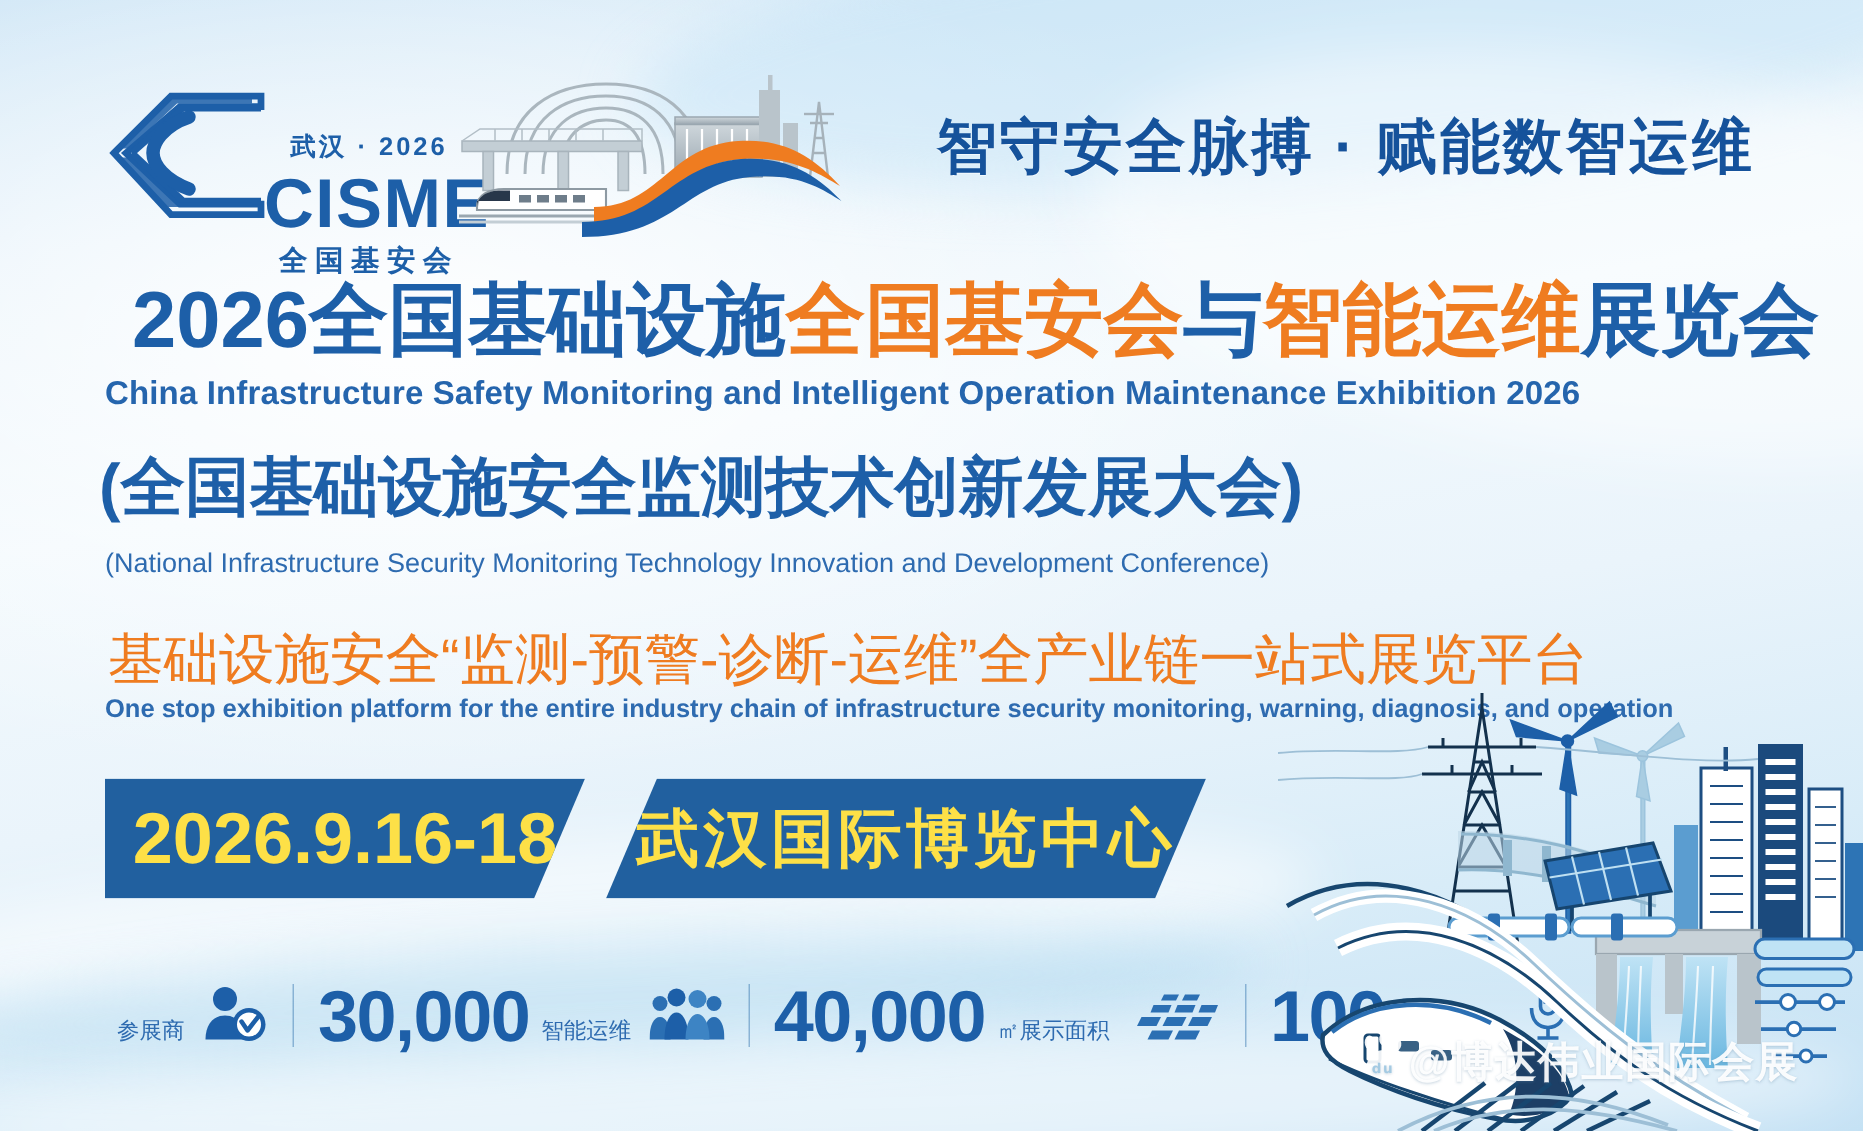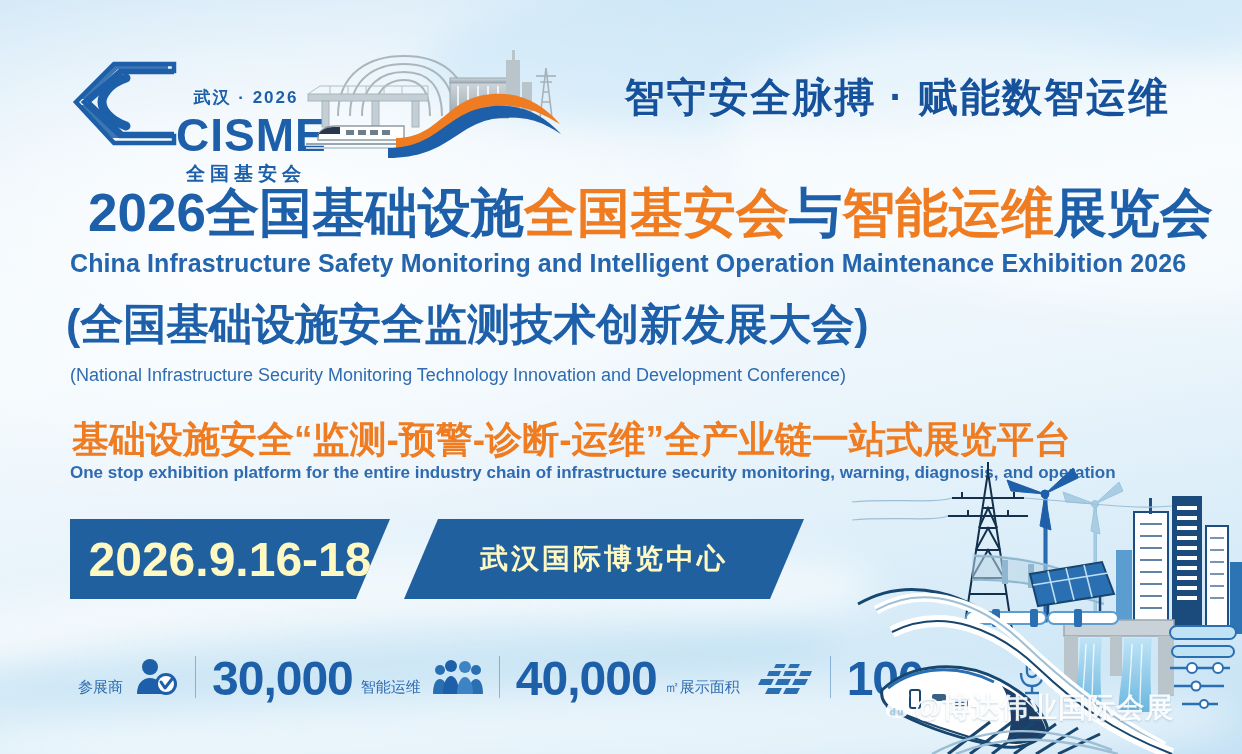--- a/index.html
+++ b/index.html
@@ -37,70 +37,70 @@
   
   .t-main{
     position:absolute;left:68px;top:178px;
     font-size:53px;font-weight:bold;letter-spacing:0px;white-space:nowrap;
     color:#1d5fa8;
   }
   .t-main .hl{color:#ef7c20;}
   .t-main .num{color:#1d5fa8;margin-left:20px;}
   .t-en1{
     position:absolute;left:70px;top:249px;
-    font-size:25px;font-weight:bold;color:#2565ad;white-space:nowrap;letter-spacing:.1px;
+    font-size:22px;font-weight:bold;color:#2565ad;white-space:nowrap;letter-spacing:.1px;
   }
   .t-sub{
     position:absolute;left:66px;top:296px;
     font-size:43px;font-weight:bold;color:#1d5fa8;white-space:nowrap;
   }
   .t-en2{
     position:absolute;left:70px;top:365px;
     font-size:18px;font-weight:normal;color:#2e6bb0;white-space:nowrap;
   }
   .t-slogan{
     position:absolute;left:72px;top:415px;
-    font-size:37px;font-weight:bold;color:#ef7c20;white-space:nowrap;letter-spacing:0px;
+    font-size:37px;font-weight:normal;color:#ef7c20;white-space:nowrap;letter-spacing:0px;
   }
   .t-en3{
     position:absolute;left:70px;top:463px;
     font-size:17px;font-weight:bold;color:#2e6bb0;white-space:nowrap;
   }
 
   
   #banner{position:absolute;left:70px;top:519px;height:80px;}
   .bn{
     position:relative;float:left;height:80px;background:#21609f;
     display:flex;align-items:center;justify-content:center;
-    color:#fef9c3;font-weight:bold;
+    color:#fde047;font-weight:bold;
   }
   #bn-date{width:320px;font-size:48px;letter-spacing:0px;}
   #bn-gap{width:14px;height:80px;float:left;background:transparent;}
-  #bn-venue{width:400px;font-size:28px;letter-spacing:3px;
+  #bn-venue{width:400px;font-size:42px;letter-spacing:3px;
     -webkit-clip-path:polygon(34px 0,100% 0,calc(100% - 34px) 100%,0 100%);
     clip-path:polygon(34px 0,100% 0,calc(100% - 34px) 100%,0 100%);text-align:right;}
   #bn-date{
     -webkit-clip-path:polygon(0 0,100% 0,calc(100% - 34px) 100%,0 100%);
     clip-path:polygon(0 0,100% 0,calc(100% - 34px) 100%,0 100%);
   }
 
   
   #stats{position:absolute;left:70px;top:642px;height:62px;display:flex;align-items:center;}
   .stat{display:flex;align-items:flex-end;height:62px;}
   .stat .val{font-size:48px;font-weight:bold;color:#1d5fa8;line-height:50px;letter-spacing:-1px;}
   .stat .lbl{font-size:15px;color:#2e6bb0;margin-left:8px;margin-bottom:7px;white-space:nowrap;}
   .stat .ico{margin-left:12px;margin-bottom:4px;display:block;}
   .divider{width:1px;height:42px;background:rgba(45,110,170,.45);margin:0 16px 6px 16px;align-self:flex-end;}
 
   
   #illus{position:absolute;right:0;bottom:0;width:390px;height:300px;pointer-events:none;}
 
   
   #watermark{
-    position:absolute;left:880px;top:688px;display:flex;align-items:center;
+    position:absolute;left:905px;top:688px;display:flex;align-items:center;
     color:rgba(255,255,255,.92);font-size:28px;font-weight:bold;letter-spacing:1px;
     text-shadow:0 1px 2px rgba(90,130,160,.35);
   }
   #watermark .wm-txt{margin-left:0;}
 </style>
 </head>
 <body>
 
 <div id="poster">
 

